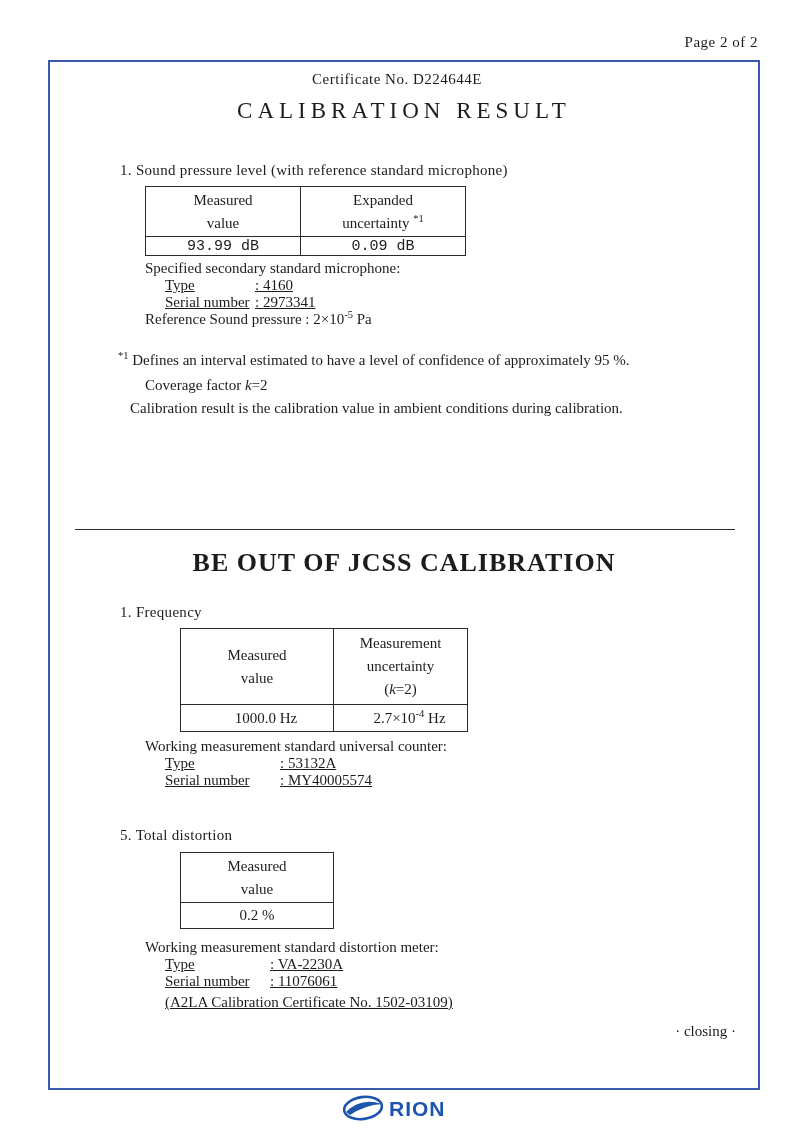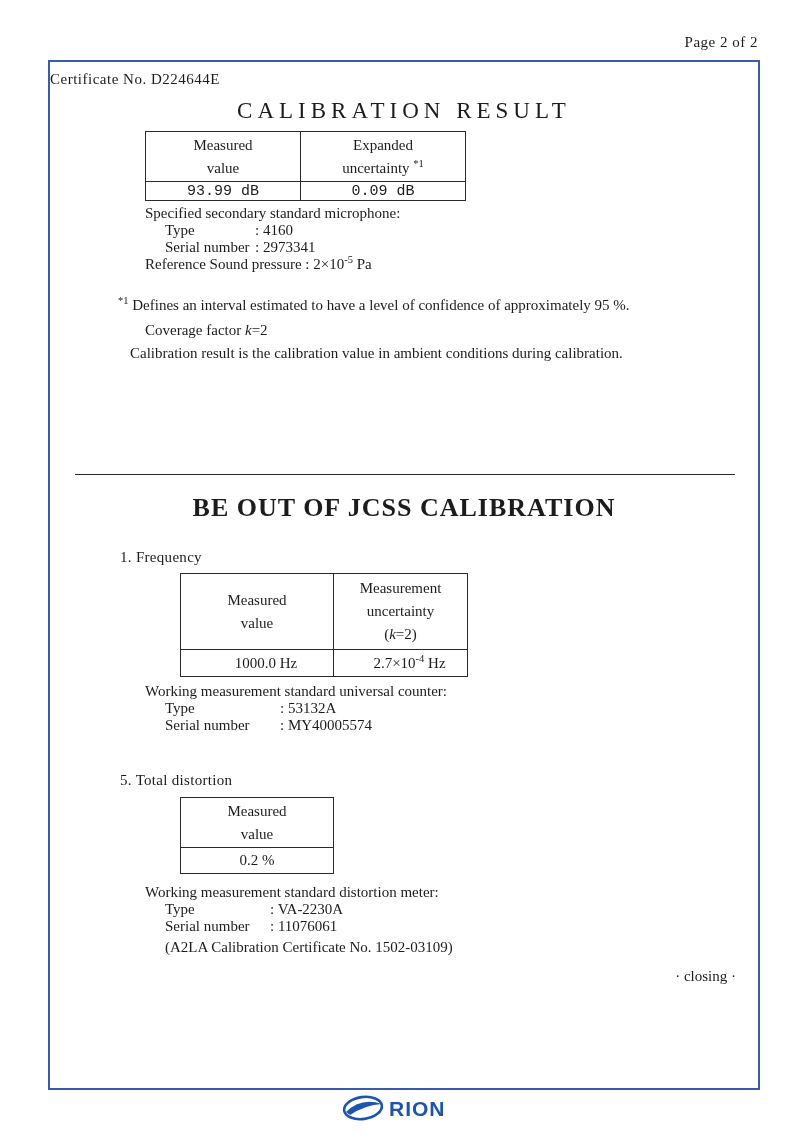--- a/index.html
+++ b/index.html
@@ -21,21 +21,21 @@
     position: absolute;
     left: 48px; top: 60px;
     width: 712px; height: 1030px;
     border: 2px solid #3a5aad;
     background: #ffffff;
     overflow: hidden;
   }
   .cert-line {
     margin-top: 9px;
     padding-right: 14px;
-    text-align: left;
+    text-align: center;
     font-size: 15px;
     letter-spacing: 0.5px;
   }
   .doc-title {
     margin-top: 10px;
     text-align: center;
     font-size: 23px;
     letter-spacing: 5px;
     font-weight: 400;
   }
@@ -62,21 +62,21 @@
   .t2 td { height: 27px; padding-left: 24px; }
   .t2 .c1 { width: 153px; }
   .t2 .c2 { width: 134px; }
   .t3 { margin-top: 8px; margin-left: 130px; }
   .t3 th { height: 50px; line-height: 23px; width: 153px; }
   .t3 td { height: 26px; }
   .line { line-height: 17px; }
   .ml68 { margin-left: 68px; }
   .ml80 { margin-left: 80px; }
   .ml95 { margin-left: 95px; }
-  .ml115 { margin-left: 115px; }
+  .ml115 { margin-left: 115px; text-decoration: underline; }
   .row { display: flex; }
   .lbl90 { display: inline-block; width: 90px; }
   .lbl115 { display: inline-block; width: 115px; }
   .lbl105 { display: inline-block; width: 105px; }
   .mt4 { margin-top: 4px; }
   .mt6 { margin-top: 6px; }
   .mt8 { margin-top: 8px; }
   .mt10 { margin-top: 10px; }
   .mt24 { margin-top: 24px; }
   sup { font-size: 10.5px; vertical-align: super; line-height: 0; }
@@ -111,20 +111,21 @@
 <body>
 
 <div class="page-number">Page 2 of 2</div>
 
 <div class="frame">
 
   <div class="cert-line">Certificate No. D224644E</div>
 
   <div class="doc-title">CALIBRATION RESULT</div>
 
+  <div class="section-heading line">1. Sound pressure level (with reference standard microphone)</div>
 
   <table class="t1">
     <tbody>
         <tr>
       <th class="c1">
         <div>Measured</div>
         <div>value</div>
       </th>
       <th class="c2">
         <div>Expanded</div>

